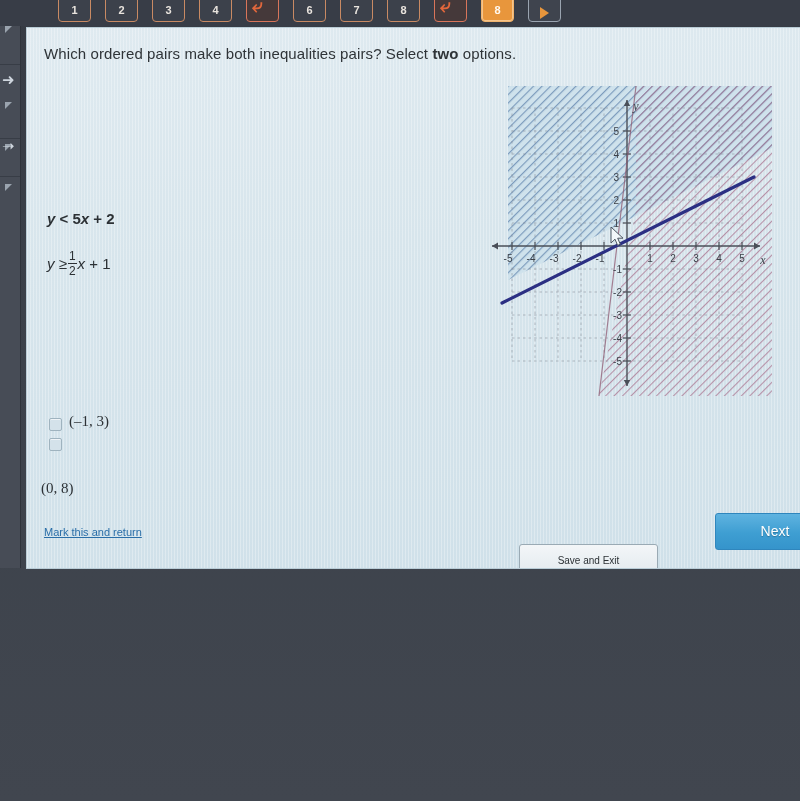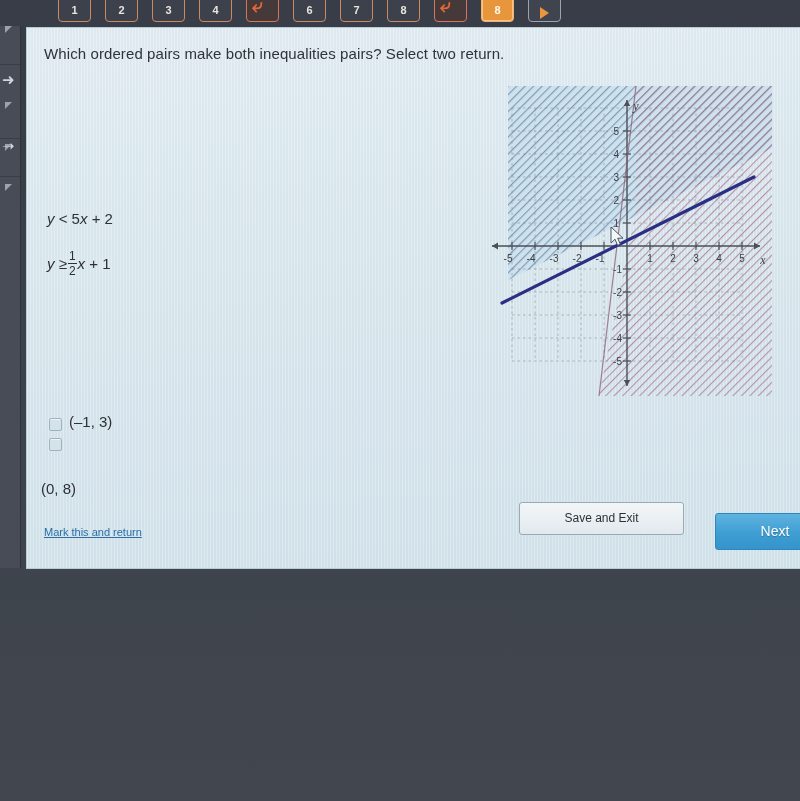--- a/index.html
+++ b/index.html
@@ -133,30 +133,30 @@
   }
 
   .question {
     position: absolute;
     left: 17px; top: 17px;
     width: 700px;
     font-size: 15px;
     color: #2f3438;
     letter-spacing: 0.1px;
   }
-  .question b { font-weight: normal; }
+  .question b { font-weight: bold; }
 
   .ineq {
     position: absolute;
     left: 20px;
     font-size: 15px;
     color: #2c3135;
   }
   .ineq .v { font-style: italic; }
-  #ineq1 { top: 182px; }
+  #ineq1 { top: 182px; font-weight: bold; }
   #ineq2 { top: 222px; }
 
   .frac {
     display: inline-block;
     vertical-align: -6px;
     text-align: center;
     margin: 0 1px;
     line-height: 1.0;
   }
   .frac .num {
@@ -169,20 +169,21 @@
     display: block;
     font-size: 12px;
     padding-top: 1px;
   }
 
   
   .opt {
     position: absolute;
     font-size: 15px;
     color: #2c3135;
+    font-family: Liberation Serif, serif;
   }
   .cbox {
     position: absolute;
     width: 13px; height: 13px;
     background: #d4e2ea;
     border: 1px solid #9fb3bf;
     border-radius: 2px;
     box-shadow: 0 1px 0 rgba(255,255,255,0.6) inset;
     box-sizing: border-box;
   }
@@ -195,27 +196,27 @@
   .footer-link {
     position: absolute;
     left: 17px; top: 498px;
     font-size: 11px;
     color: #2a6ea8;
     text-decoration: underline;
     cursor: pointer;
   }
   .btn-save {
     position: absolute;
-    left: 492px; top: 474px;
-    width: 165px; height: 33px;
+    left: 492px; top: 516px;
+    width: 139px; height: 33px;
     background: linear-gradient(180deg, #f3f6f8 0%, #e2e9ee 100%);
     border: 1px solid #9aaab4;
     border-radius: 3px;
     box-sizing: border-box;
-    font-size: 12px;
+    font-size: 10px;
     color: #2c3135;
     text-align: center;
     line-height: 31px;
     cursor: pointer;
   }
   .btn-next {
     position: absolute;
     left: 688px; top: 485px;
     width: 120px; height: 37px;
     background: linear-gradient(180deg, #5fb3e0 0%, #3e9ed2 55%, #3594cb 100%);
@@ -288,21 +289,21 @@
     <div class="rail-tri" style="top:118px;"></div>
     <div class="rail-sep" style="top:150px;"></div>
     <div class="rail-arrow" style="top:112px;">➝</div>
     <div class="rail-tri" style="top:158px;"></div>
   </div>
 
   <div class="card">
     <div class="card-stripes"></div>
 
     <div class="question">
-      <span>Which ordered pairs make both inequalities pairs? Select </span><b>two</b><span> return.</span>
+      <span>Which ordered pairs make both inequalities pairs? Select </span><b>two</b><span> options.</span>
     </div>
 
     <div class="ineq" id="ineq1">
       <span class="v">y</span>
       <span>&lt;</span>
       <span>5</span><span class="v">x</span>
       <span>+</span>
       <span>2</span>
     </div>
 

